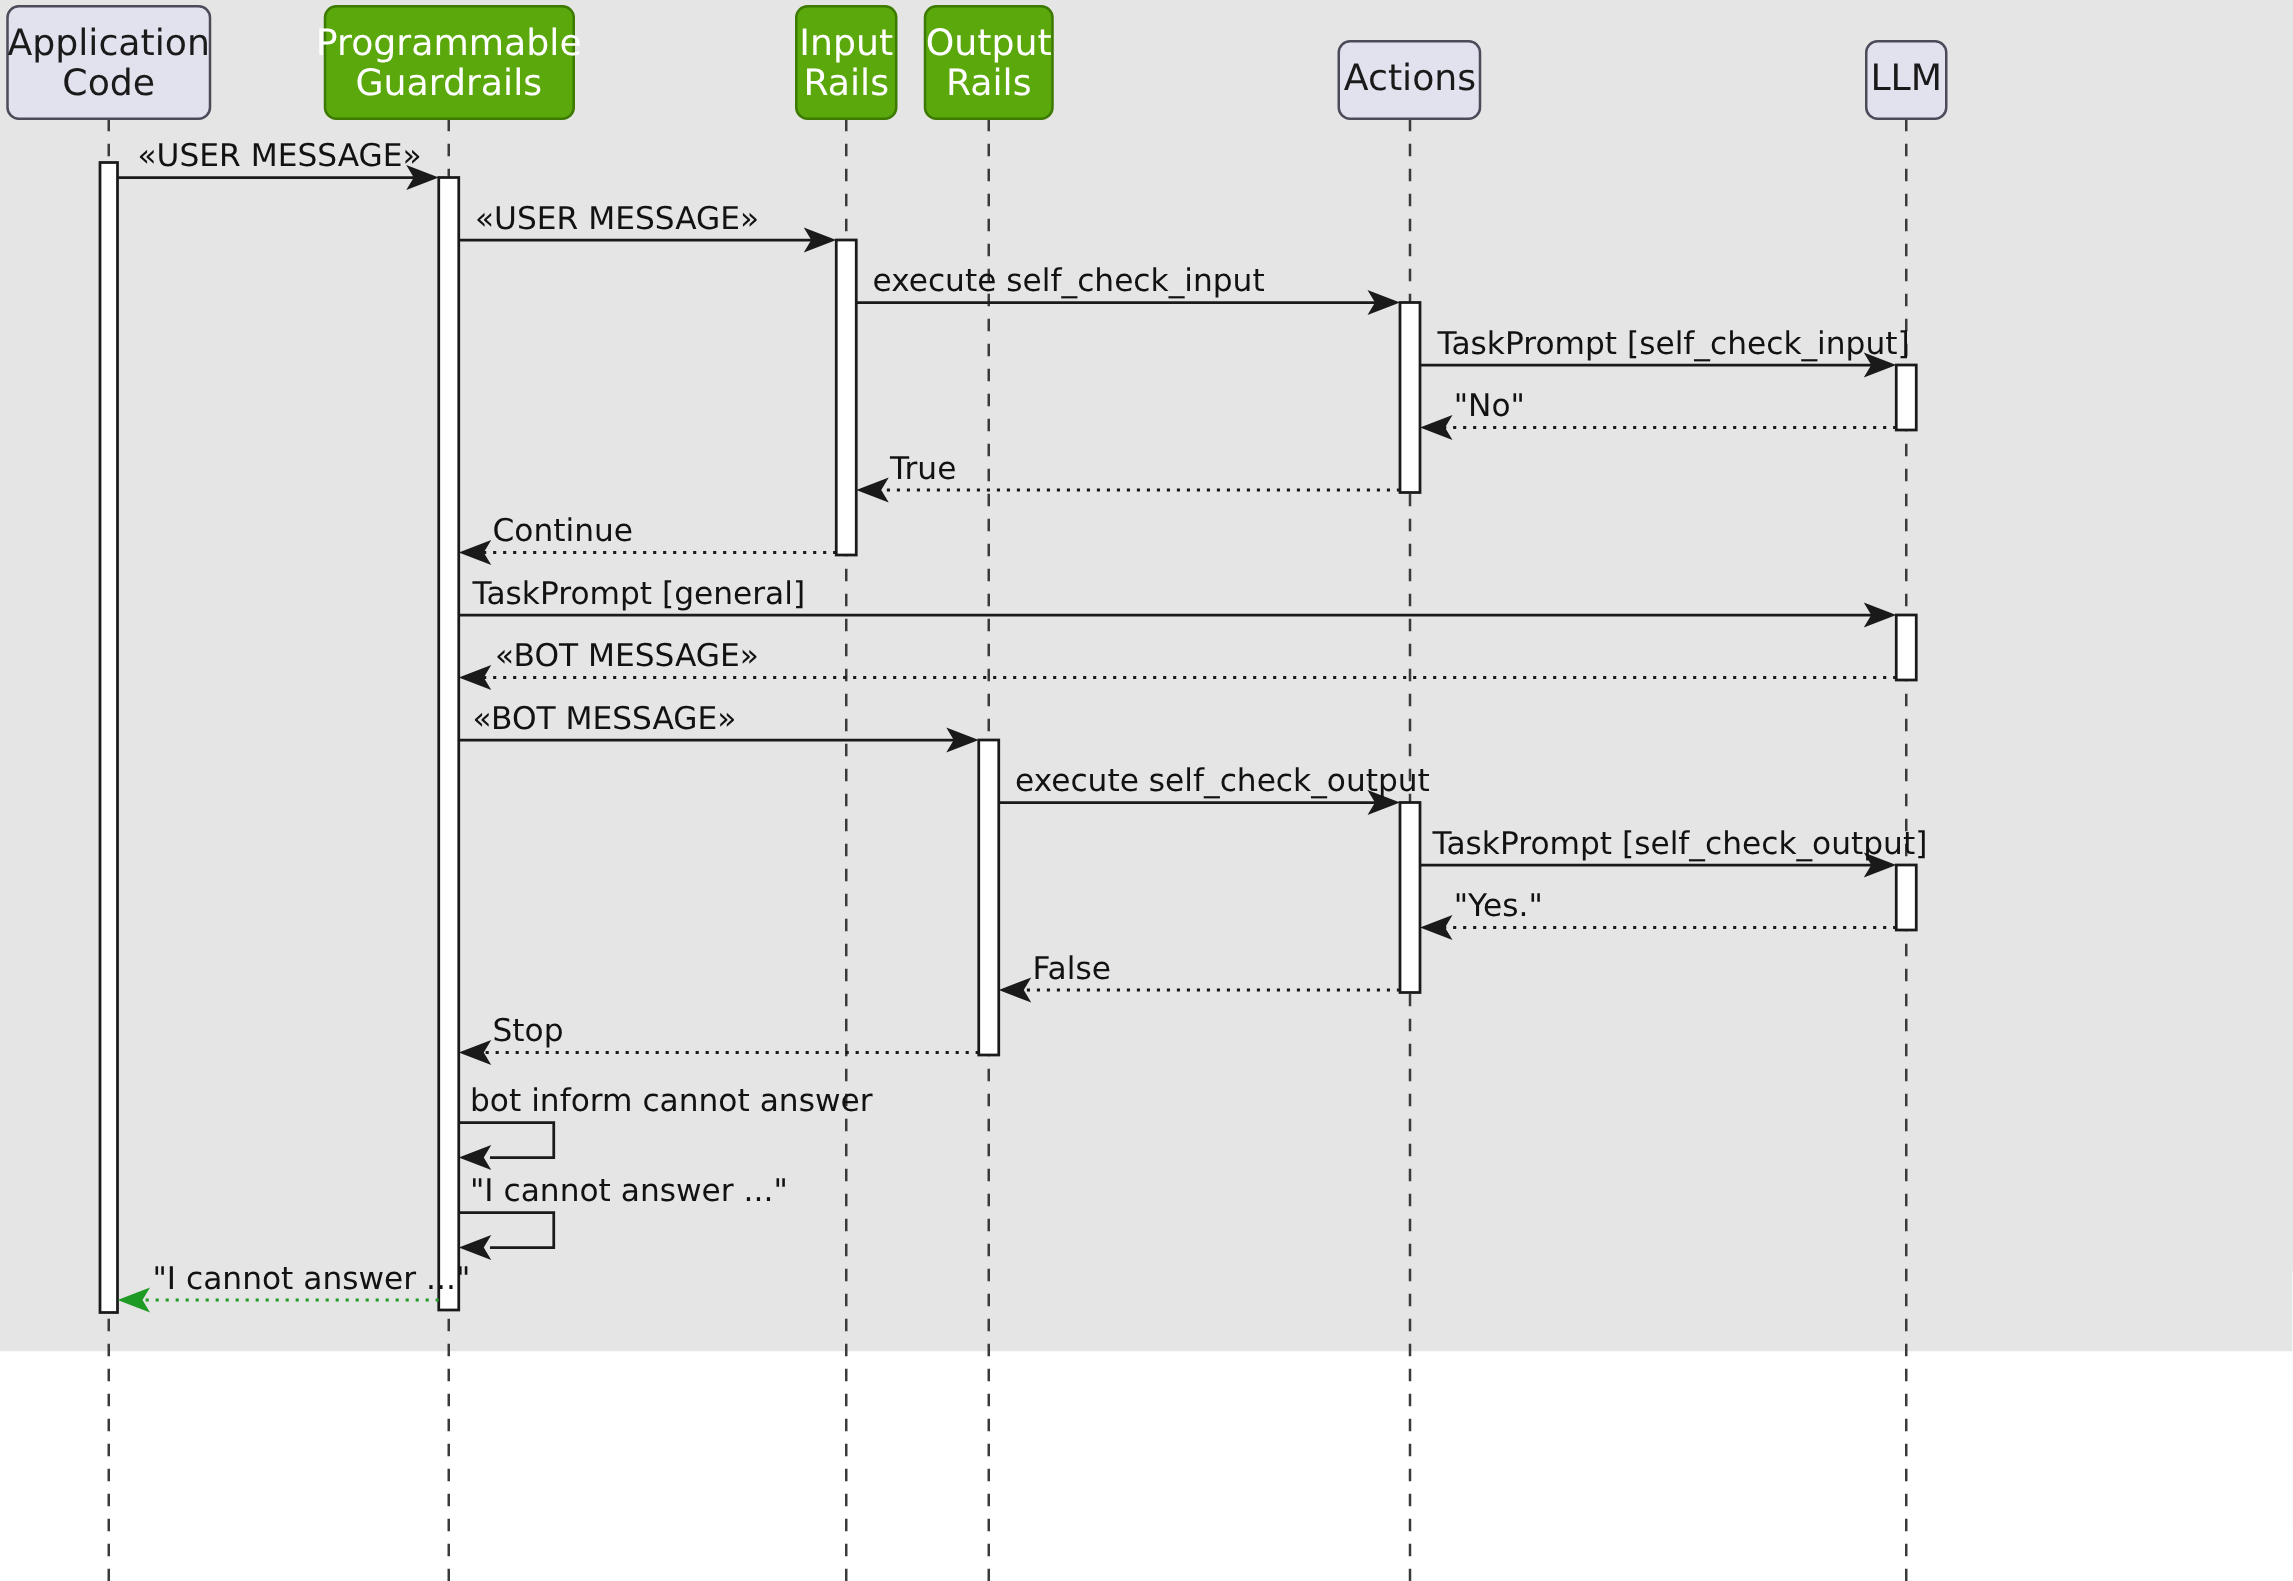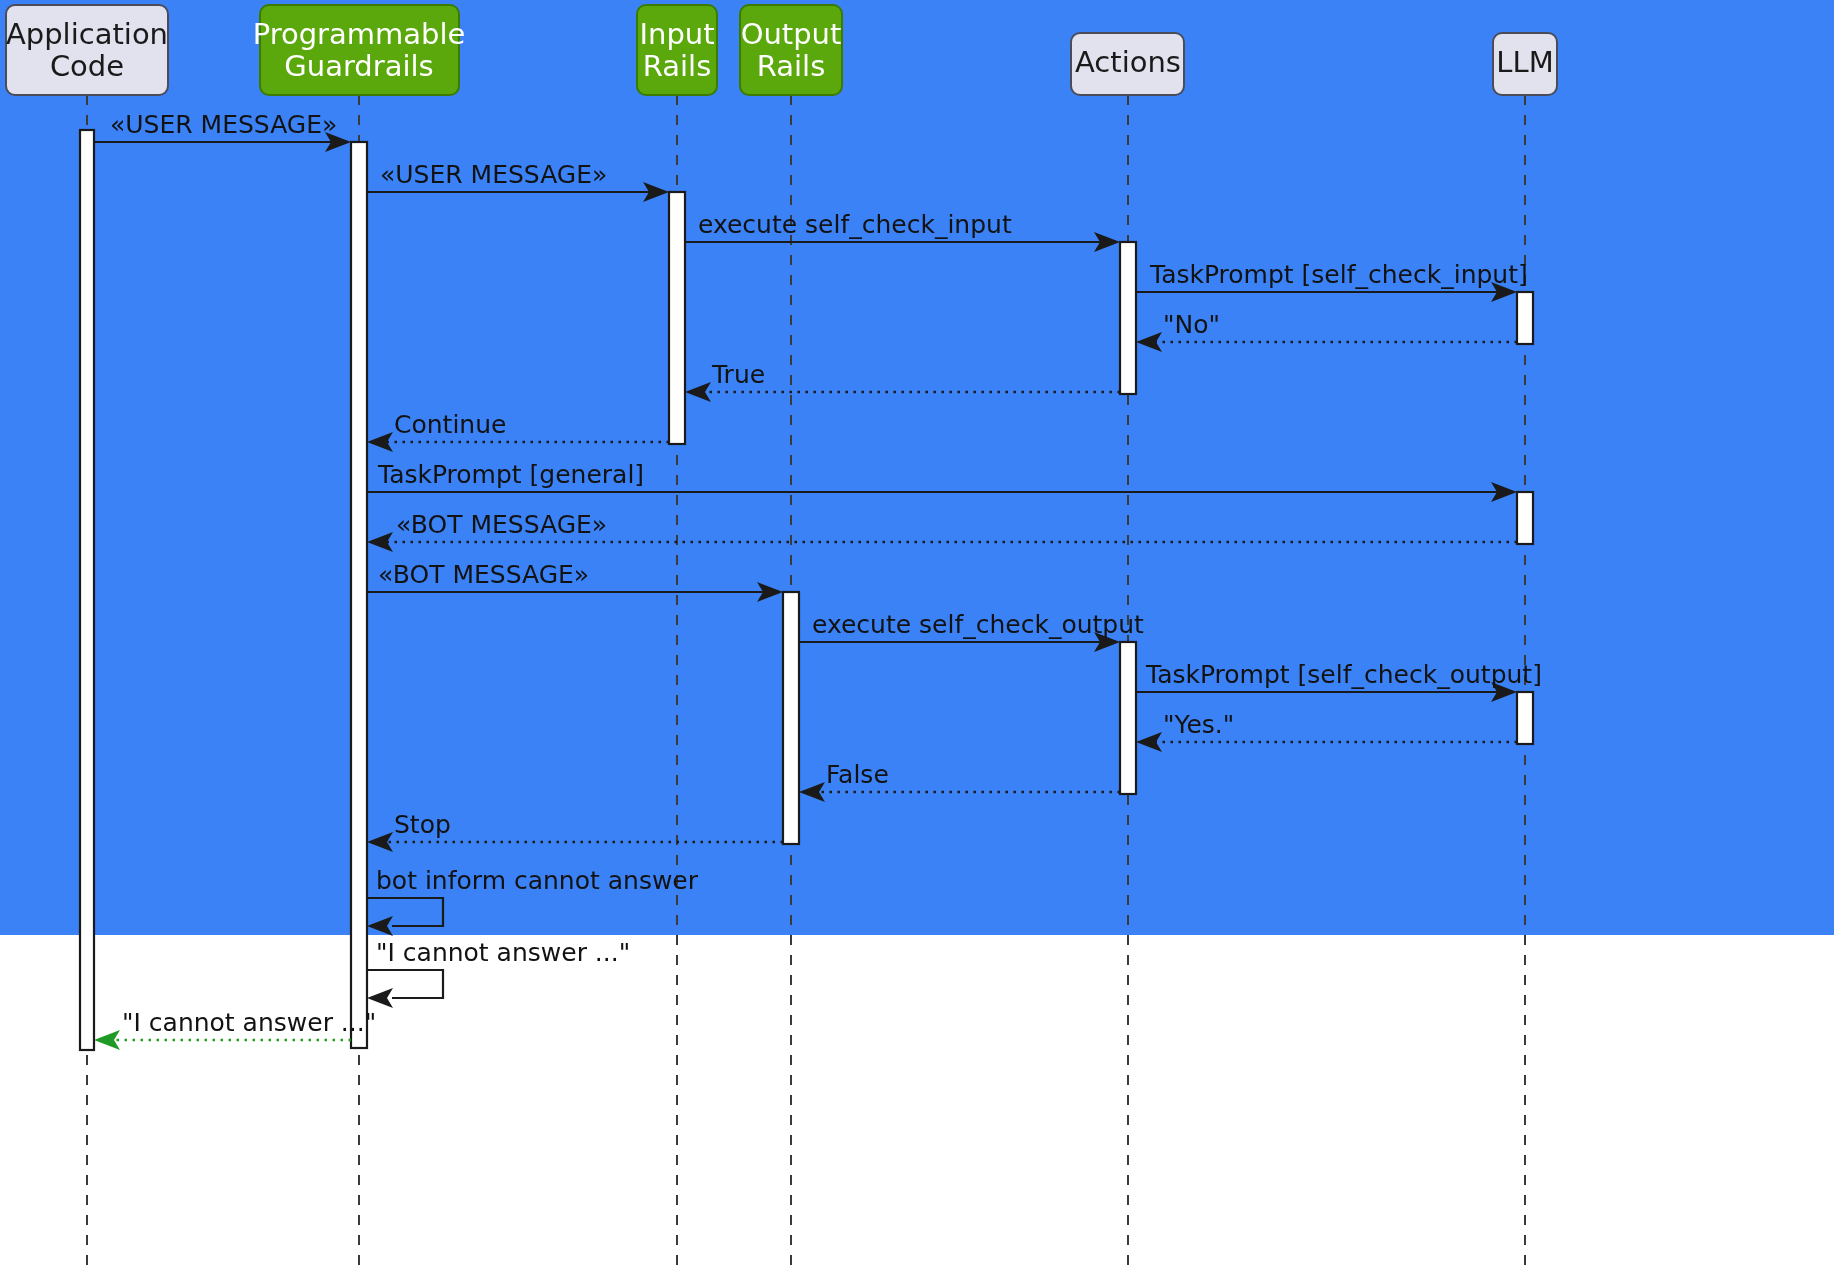--- a/index.html
+++ b/index.html
@@ -9,22 +9,22 @@
   }
   body {
     font-family: "DejaVu Sans", sans-serif;
     width: 1834px;
     height: 1265px;
     overflow: hidden;
   }
   #diagram-root {
     position: relative;
     width: 1834px;
-    height: 935px;
-    background: #3b82f6;
+    height: 1081px;
+    background: #e5e5e5;
     text-align: right;
   }
   svg.seq {
     display: block;
     width: 1834px;
     height: 1265px;
   }
   .lifeline-dash {
     stroke: #3a3a3a;
     stroke-width: 2;

